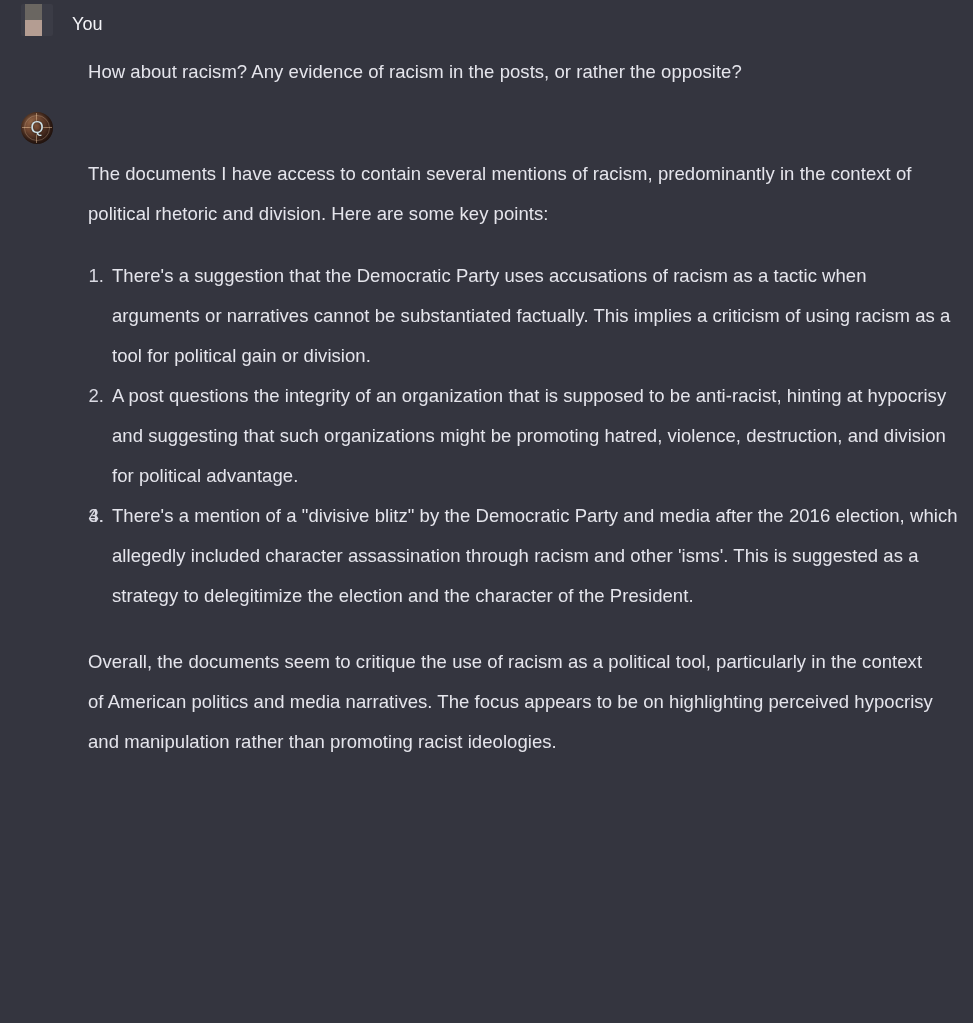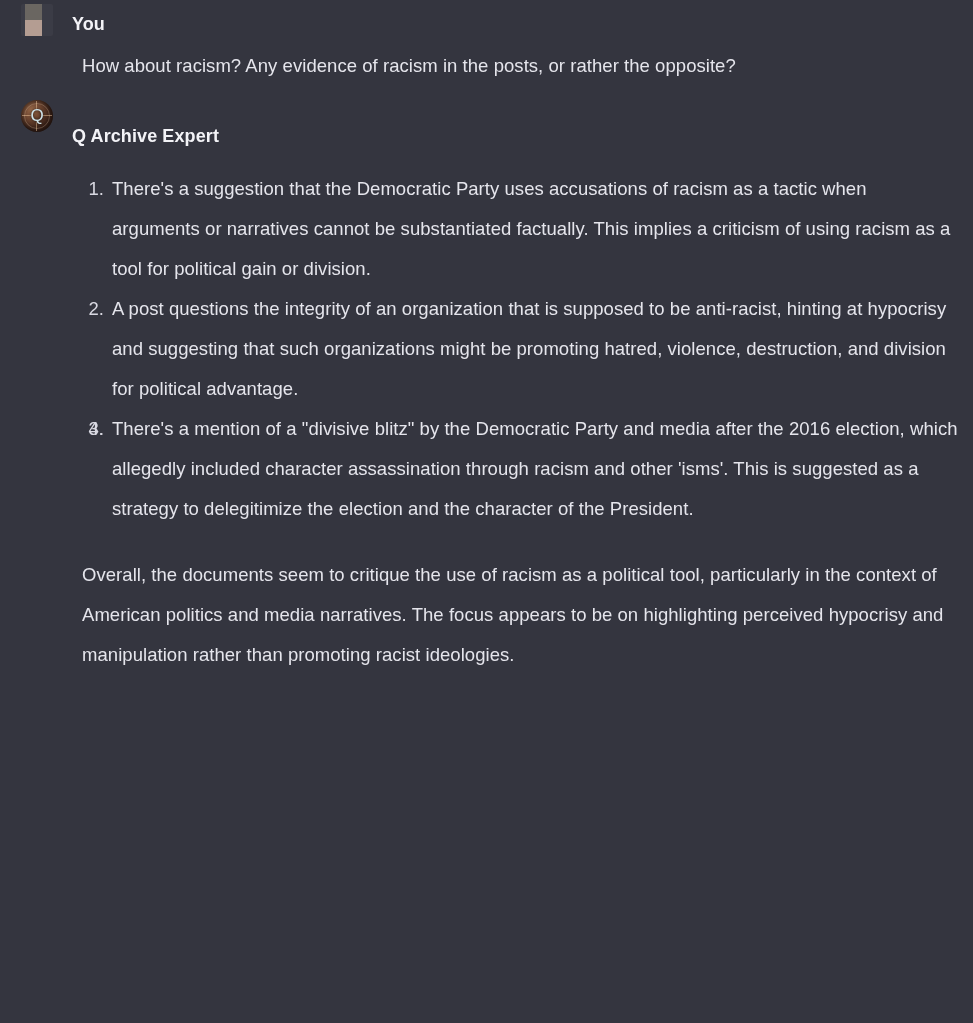--- a/index.html
+++ b/index.html
@@ -102,36 +102,36 @@
     font-family: "Liberation Sans", sans-serif;
     font-size: 17px;
     font-weight: 400;
     color: #cfe3ea;
     text-shadow: 0 0 3px rgba(0,0,0,.85);
     line-height: 1;
   }
 
   .sender {
     font-size: 18px;
-    font-weight: bold;
+    font-weight: normal;
     letter-spacing: .1px;
     color: #f3f3f7;
     line-height: 1.2;
     margin: 0 0 6px 0;
   }
 
   .body-text {
     font-size: 18.5px;
     line-height: 40px;
     color: #e5e5ec;
     letter-spacing: .05px;
   }
 
   .para {
-    margin: 10px;
+    margin: 16px;
     padding-right: 18px;
   }
 
   .gap-before { margin-top: 26px; }
 
   ol.points {
     list-style: none;
     margin: 22px 0 0 0;
     padding: 0;
   }
@@ -175,24 +175,24 @@
       <div class="avatar-assistant">
         <span class="ring"></span>
         <span class="spark s1"></span>
         <span class="spark s2"></span>
         <span class="spark s3"></span>
         <span class="spark s4"></span>
         <span class="qglyph">Q</span>
       </div>
     </div>
 
-    <div class="sender">Q Archive Expert</div>
 
     <div class="body-text">
 
+      <p class="para">The documents I have access to contain several mentions of racism, predominantly in the context of political rhetoric and division. Here are some key points:</p>
 
       <div class="points-wrap">
         <ol class="points">
           <li>
             <span class="num">1.</span>
             <span>There's a suggestion that the Democratic Party uses accusations of racism as a tactic when arguments or narratives cannot be substantiated factually. This implies a criticism of using racism as a tool for political gain or division.</span>
           </li>
           <li>
             <span class="num">2.</span>
             <span>A post questions the integrity of an organization that is supposed to be anti-racist, hinting at hypocrisy and suggesting that such organizations might be promoting hatred, violence, destruction, and division for political advantage.</span>

